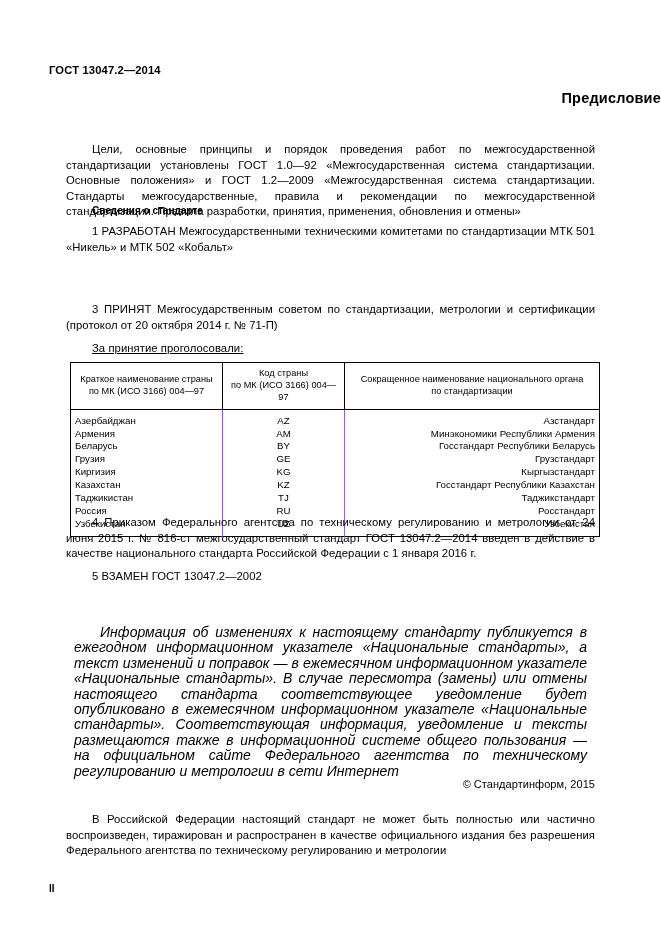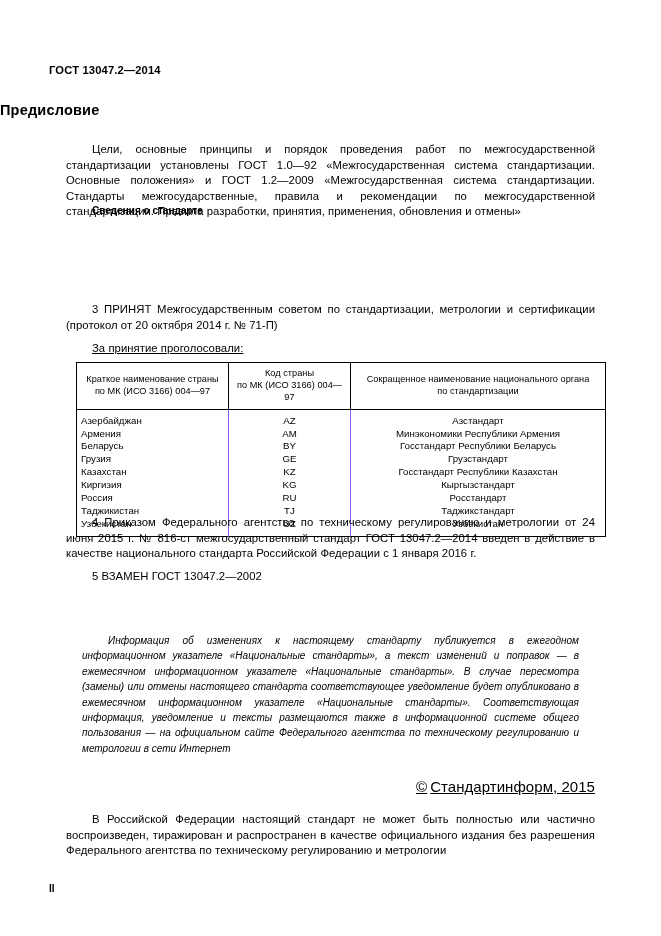--- a/index.html
+++ b/index.html
@@ -35,25 +35,24 @@
     font-weight: bold;
     letter-spacing: 0.15px;
   }
 
   
   .doc-title {
     position: absolute;
     left: 0;
     top: 90px;
     width: 661px;
-    text-align: left;
+    text-align: right;
     font-size: 14.5px;
     font-weight: bold;
     letter-spacing: 0.2px;
-    margin-top: 12px;
   }
 
   
   .col {
     position: absolute;
     left: 66px;
     width: 529px;
   }
 
   p.body {
@@ -82,21 +81,21 @@
   #vote-lead     { top: 341px; text-decoration: underline; }
   #item4-block   { top: 515px; }
   #item5-block   { top: 569px; }
   #notice-block  { top: 617px; }
   #copyright     { top: 778px; }
   #reprint-block { top: 812px; }
 
   
   .vote-table-wrap {
     position: absolute;
-    left: 76px;
+    left: 70px;
     top: 362px;
     width: 529px;
   }
   table.vote-table {
     width: 529px;
     border-collapse: collapse;
     border: 1.2px solid #000;
     font-size: 9.2px;
     table-layout: fixed;
   }
@@ -117,48 +116,47 @@
     border-right: 1px solid #8b5cf6;
     padding: 0 4px;
     line-height: 12.9px;
     font-size: 9.7px;
     vertical-align: top;
     letter-spacing: 0.02px;
   }
   table.vote-table td:last-child { border-right: none; }
   td.c-name   { padding-left: 22px; text-align: left; }
   td.c-code   { text-align: center; }
-  td.c-body   { padding-left: 12px; text-align: center; margin-top: 27px; }
+  td.c-body   { padding-left: 12px; text-align: right; margin-top: 27px; }
   tbody tr.first-row td { padding-top: 5px; }
   tbody tr.last-row  td { padding-bottom: 5px; }
 
   .col-name { width: 152px; }
   .col-code { width: 122px; }
   .col-body { width: 255px; }
 
   
   p.notice {
-    margin: 16px;
-    font-size: 10px;
+    margin: 8px;
+    font-size: 14px;
     line-height: 15.4px;
     font-style: italic;
     text-align: justify;
     text-indent: 26px;
     letter-spacing: 0.02px;
   }
 
   
   .copyright {
     position: absolute;
     left: 66px;
     width: 529px;
     text-align: right;
-    font-size: 15px;
+    font-size: 11px;
     letter-spacing: 0.05px;
-    text-decoration: underline;
   }
   .copyright .glyph { margin-right: 3px; }
 
   
   .folio {
     position: absolute;
     left: 49px;
     top: 883px;
     font-size: 10px;
     font-weight: bold;
@@ -174,20 +172,23 @@
   <div class="doc-title">Предисловие</div>
 
   <div class="col" id="intro-block">
     <p class="body">Цели, основные принципы и порядок проведения работ по межгосударственной стандартизации установлены ГОСТ 1.0—92 «Межгосударственная система стандартизации. Основные положения» и ГОСТ 1.2—2009 «Межгосударственная система стандартизации. Стандарты межгосударственные, правила и рекомендации по межгосударственной стандартизации. Правила разработки, принятия, применения, обновления и отмены»</p>
   </div>
 
   <div class="col" id="info-subhead">
     <p class="subhead">Сведения о стандарте</p>
   </div>
 
+  <div class="col" id="item1-block">
+    <p class="body">1  РАЗРАБОТАН Межгосударственными техническими комитетами по стандартизации МТК 501 «Никель» и МТК 502 «Кобальт»</p>
+  </div>
 
 
   <div class="col" id="item3-block">
     <p class="body">3  ПРИНЯТ Межгосударственным советом по стандартизации, метрологии и сертификации (протокол от 20 октября 2014 г. № 71-П)</p>
   </div>
 
   <div class="col" id="vote-lead">
     <p class="body">За принятие проголосовали:</p>
   </div>
 
@@ -229,38 +230,38 @@
             <td class="c-name">Беларусь</td>
             <td class="c-code">BY</td>
             <td class="c-body">Госстандарт Республики Беларусь</td>
           </tr>
           <tr>
             <td class="c-name">Грузия</td>
             <td class="c-code">GE</td>
             <td class="c-body">Грузстандарт</td>
           </tr>
           <tr>
+            <td class="c-name">Киргизия</td>
+            <td class="c-code">KG</td>
+            <td class="c-body">Кыргызстандарт</td>
+          </tr>
+          <tr>
             <td class="c-name">Казахстан</td>
             <td class="c-code">KZ</td>
             <td class="c-body">Госстандарт Республики Казахстан</td>
           </tr>
           <tr>
-            <td class="c-name">Киргизия</td>
-            <td class="c-code">KG</td>
-            <td class="c-body">Кыргызстандарт</td>
+            <td class="c-name">Таджикистан</td>
+            <td class="c-code">TJ</td>
+            <td class="c-body">Таджикстандарт</td>
           </tr>
           <tr>
             <td class="c-name">Россия</td>
             <td class="c-code">RU</td>
             <td class="c-body">Росстандарт</td>
-          </tr>
-          <tr>
-            <td class="c-name">Таджикистан</td>
-            <td class="c-code">TJ</td>
-            <td class="c-body">Таджикстандарт</td>
           </tr>
           <tr class="last-row">
             <td class="c-name">Узбекистан</td>
             <td class="c-code">UZ</td>
             <td class="c-body">Узбекистан</td>
           </tr>
         </tbody>
     </table>
   </div>
 

